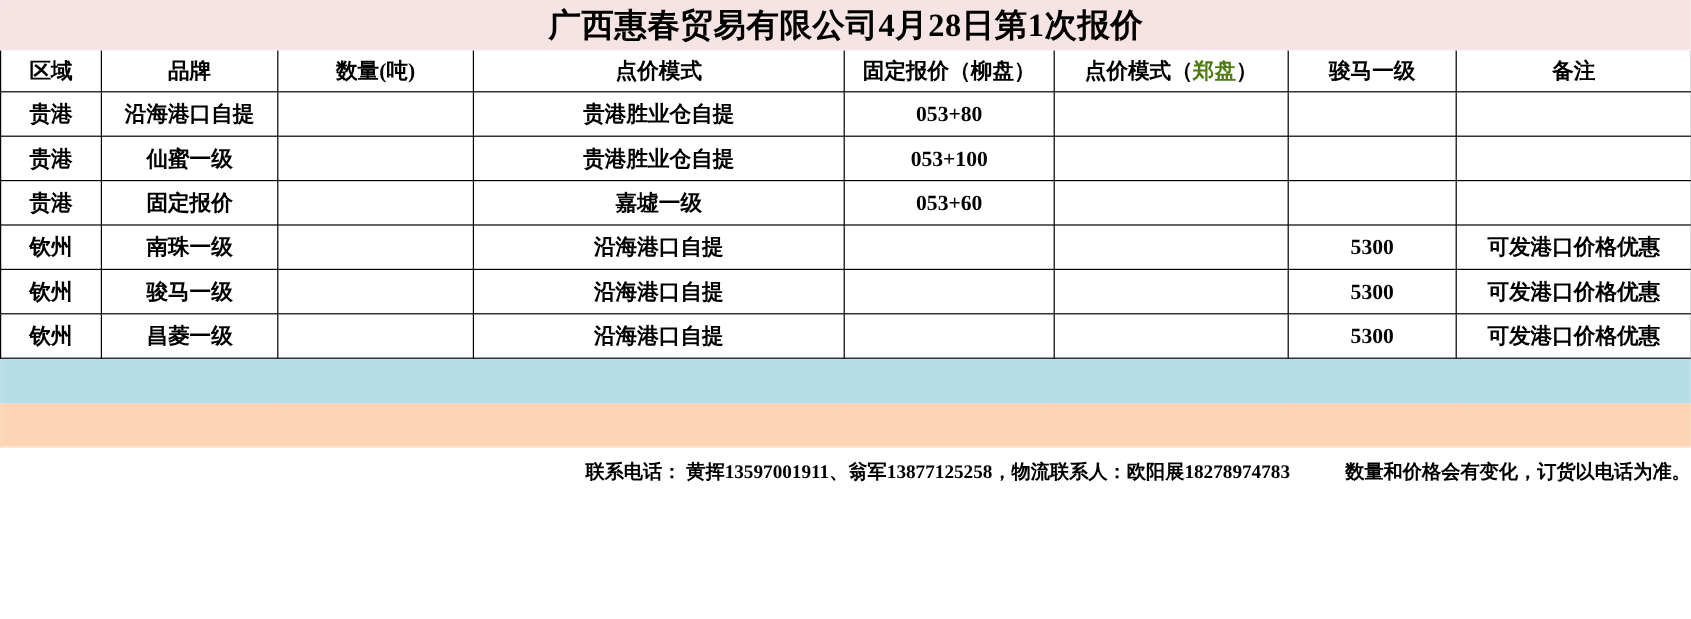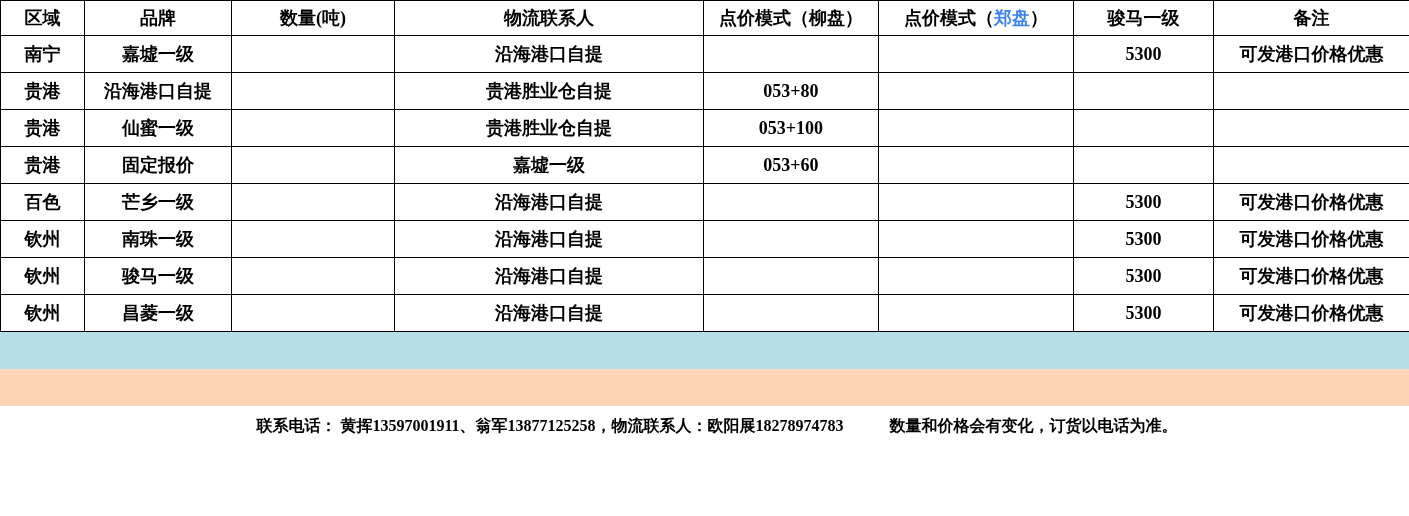--- a/index.html
+++ b/index.html
@@ -47,21 +47,21 @@
   
   tr.header-row td {
     height: 34px;
     font-size: 18px;
   }
   tr.data-row td {
     height: 36px;
     font-size: 18px;
   }
   .red {
-    color: #3b82f6;
+    color: #4d7c0f;
   }
   
   td.selected {
     outline: 2px solid #21a366;
     outline-offset: -2px;
     position: relative;
   }
   td.selected .caret {
     display: inline-block;
     width: 1px;
@@ -82,21 +82,21 @@
   tr.contact-row td {
     background: #ffffff;
     border: 1px solid #ffffff;
     height: 40px;
     font-size: 16px;
     font-weight: bold;
     text-align: center;
   }
   .contact-inner {
     display: flex;
-    justify-content: center;
+    justify-content: flex-end;
     align-items: center;
     gap: 46px;
     padding-left: 24px;
   }
   col.c0 { width: 84px; }
   col.c1 { width: 147px; }
   col.c2 { width: 163px; }
   col.c3 { width: 309px; }
   col.c4 { width: 175px; }
   col.c5 { width: 195px; }
@@ -112,42 +112,35 @@
       <col class="c0">
         <col class="c1">
         <col class="c2">
         <col class="c3">
       <col class="c4">
         <col class="c5">
         <col class="c6">
         <col class="c7">
     </colgroup>
     <tbody>
+      <tr class="title-row">
+        <td colspan="8">广西惠春贸易有限公司4月28日第1次报价</td>
+      </tr>
 
       <tr class="header-row">
         <td>区域</td>
         <td>品牌</td>
         <td>数量(吨)</td>
-        <td>物流联系人</td>
-        <td>点价模式（柳盘）</td>
+        <td>点价模式</td>
+        <td>固定报价（柳盘）</td>
         <td><span>点价模式（</span><span class="red">郑盘</span><span>）</span></td>
         <td>骏马一级</td>
         <td>备注</td>
       </tr>
 
-      <tr class="data-row">
-        <td>南宁</td>
-        <td>嘉墟一级</td>
-        <td></td>
-        <td>沿海港口自提</td>
-        <td></td>
-        <td></td>
-        <td>5300</td>
-        <td>可发港口价格优惠</td>
-      </tr>
 
       <tr class="data-row">
         <td>贵港</td>
         <td>沿海港口自提</td>
         <td></td>
         <td class="red">贵港胜业仓自提</td>
         <td>053+80</td>
         <td></td>
         <td></td>
         <td></td>
@@ -168,30 +161,20 @@
         <td>贵港</td>
         <td>固定报价</td>
         <td></td>
         <td class="red">嘉墟一级</td>
         <td>053+60</td>
         <td></td>
         <td></td>
         <td></td>
       </tr>
 
-      <tr class="data-row">
-        <td>百色</td>
-        <td>芒乡一级</td>
-        <td></td>
-        <td>沿海港口自提</td>
-        <td></td>
-        <td></td>
-        <td>5300</td>
-        <td>可发港口价格优惠</td>
-      </tr>
 
       <tr class="data-row">
         <td>钦州</td>
         <td>南珠一级</td>
         <td></td>
         <td>沿海港口自提</td>
         <td></td>
         <td></td>
         <td>5300</td>
         <td>可发港口价格优惠</td>

